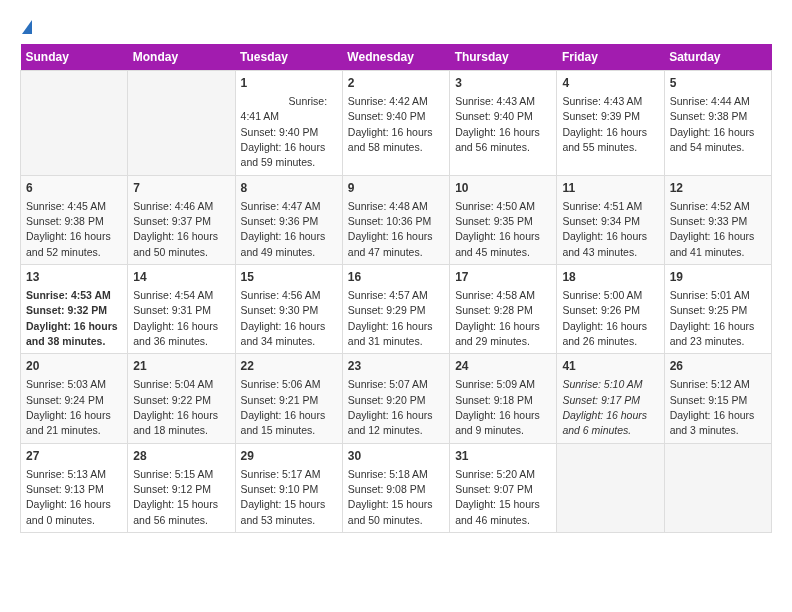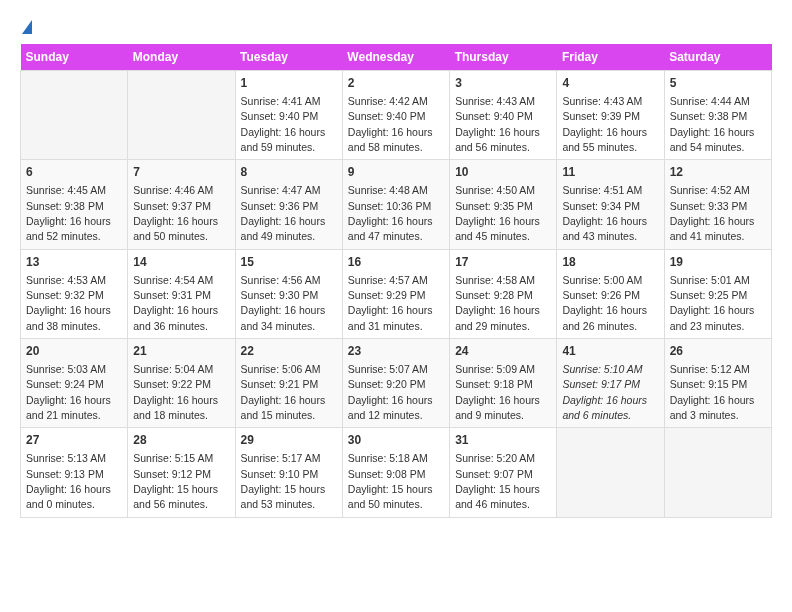--- a/index.html
+++ b/index.html
@@ -55,21 +55,21 @@
     .location-title {
       font-size: 16px;
       color: #333;
     }
     table {
       width: 100%;
       border-collapse: collapse;
       font-size: 11px;
     }
     thead th {
-      background-color: #d946ef;
+      background-color: #a21caf;
       color: #fff;
       text-align: left;
       padding: 6px 5px;
       font-size: 12px;
       font-weight: bold;
     }
     tbody td {
       border: 1px solid #ddd;
       vertical-align: top;
       padding: 4px 5px;
@@ -124,21 +124,21 @@
         <th>Wednesday</th>
         <th>Thursday</th>
         <th>Friday</th>
         <th>Saturday</th>
       </tr>
   </thead>
   <tbody id="calendar-body">
   <tr>
         <td class="empty-cell"></td>
         <td class="empty-cell"></td>
-        <td><span class="day-number">1</span><span class="day-info" style="white-space: pre-line;">Sunrise: 4:41 AM
+        <td><span class="day-number">1</span><span class="day-info" style="white-space: pre-line; margin-left: 48px;">Sunrise: 4:41 AM
 Sunset: 9:40 PM
 Daylight: 16 hours and 59 minutes.</span></td>
         <td><span class="day-number">2</span><span class="day-info" style="white-space: pre-line;">Sunrise: 4:42 AM
 Sunset: 9:40 PM
 Daylight: 16 hours and 58 minutes.</span></td>
         <td><span class="day-number">3</span><span class="day-info" style="white-space: pre-line;">Sunrise: 4:43 AM
 Sunset: 9:40 PM
 Daylight: 16 hours and 56 minutes.</span></td>
         <td><span class="day-number">4</span><span class="day-info" style="white-space: pre-line;">Sunrise: 4:43 AM
 Sunset: 9:39 PM
@@ -164,21 +164,21 @@
 Sunset: 9:35 PM
 Daylight: 16 hours and 45 minutes.</span></td>
         <td><span class="day-number">11</span><span class="day-info" style="white-space: pre-line;">Sunrise: 4:51 AM
 Sunset: 9:34 PM
 Daylight: 16 hours and 43 minutes.</span></td>
         <td><span class="day-number">12</span><span class="day-info" style="white-space: pre-line;">Sunrise: 4:52 AM
 Sunset: 9:33 PM
 Daylight: 16 hours and 41 minutes.</span></td>
       </tr>
       <tr>
-        <td><span class="day-number">13</span><span class="day-info" style="white-space: pre-line;">Sunrise: 4:53 AM
+        <td><span class="day-number">13</span><span class="day-info" style="white-space: pre-line; font-weight: bold;">Sunrise: 4:53 AM
 Sunset: 9:32 PM
 Daylight: 16 hours and 38 minutes.</span></td>
         <td><span class="day-number">14</span><span class="day-info" style="white-space: pre-line;">Sunrise: 4:54 AM
 Sunset: 9:31 PM
 Daylight: 16 hours and 36 minutes.</span></td>
         <td><span class="day-number">15</span><span class="day-info" style="white-space: pre-line;">Sunrise: 4:56 AM
 Sunset: 9:30 PM
 Daylight: 16 hours and 34 minutes.</span></td>
         <td><span class="day-number">16</span><span class="day-info" style="white-space: pre-line;">Sunrise: 4:57 AM
 Sunset: 9:29 PM

